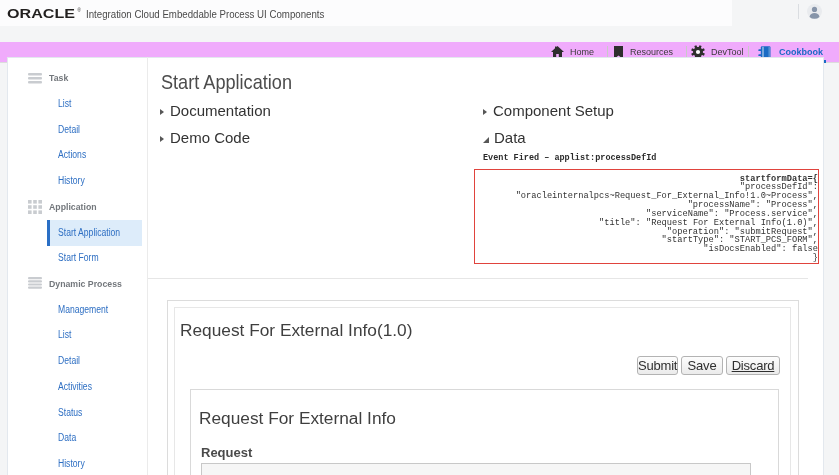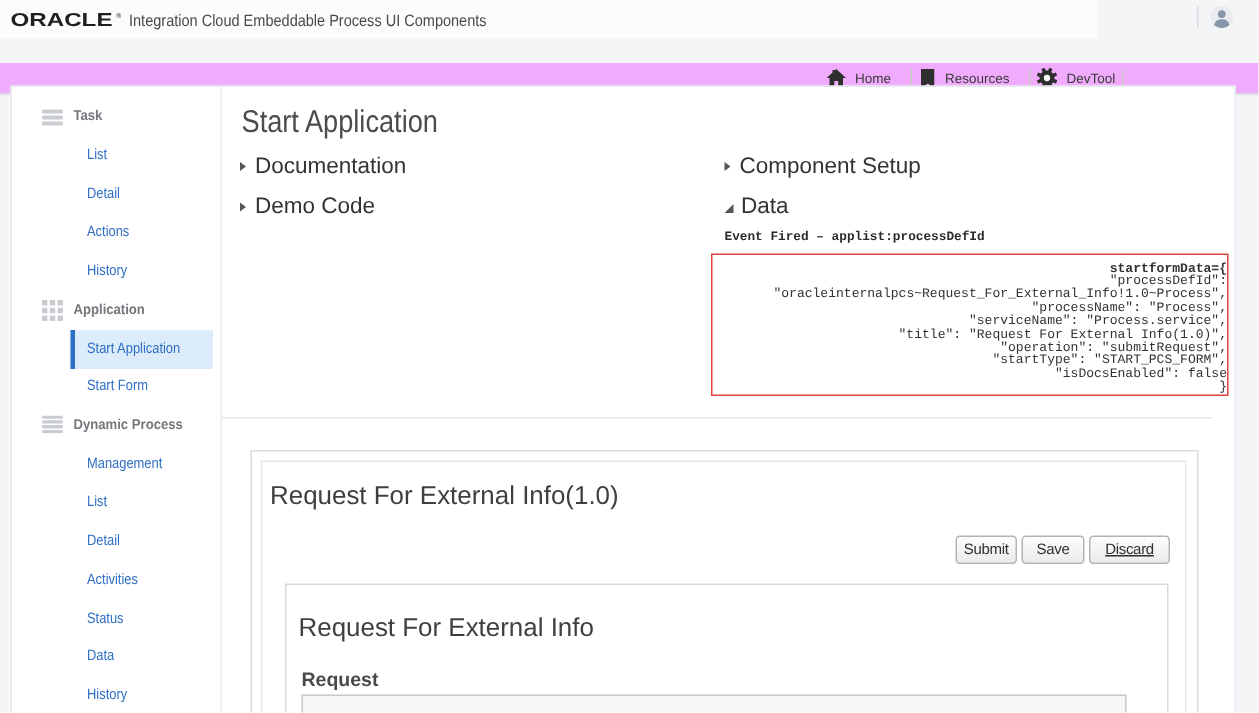--- a/index.html
+++ b/index.html
@@ -41,21 +41,21 @@
 #evt { position:absolute; left:483px; top:153px; font-family:"Liberation Mono", monospace; font-size:8.5px; font-weight:bold; color:#2b2b2b; }
 #redbox { position:absolute; left:474px; top:169px; width:345px; height:95px; border:1.5px solid #e0433d;text-align:right; }
 #redbox pre { font-family:"Liberation Mono", monospace; font-size:8.7px; line-height:8.85px; color:#323232; padding:4.5px 0 0 3px; }
 #divider { position:absolute; left:148px; top:278px; width:660px; height:1px; background:#e6e6e6; }
 
 
 #boxA { position:absolute; left:167px; top:300px; width:632px; height:180px; background:#fff; border:1px solid #dcdcdc; }
 #boxB { position:absolute; left:174px; top:307px; width:617px; height:173px; background:#fff; border:1px solid #e7e7e7; }
 #hA { position:absolute; left:180px; top:320px; font-size:17.3px; color:#3f3f3f; white-space:nowrap; }
 #btnrow { position:absolute; left:0; top:356px; width:780px; text-align:right; }
-.btn { display:inline-block; height:19px; line-height:17px; text-align:center; font-size:10px; letter-spacing:-0.2px; color:#2f2f2f; background:linear-gradient(#fdfdfd,#ebebeb); border:1px solid #b3b3b3; border-radius:3px; margin-left:3px; }
+.btn { display:inline-block; height:19px; line-height:17px; text-align:center; font-size:13px; letter-spacing:-0.2px; color:#2f2f2f; background:linear-gradient(#fdfdfd,#ebebeb); border:1px solid #b3b3b3; border-radius:3px; margin-left:3px; }
 #boxC { position:absolute; left:190px; top:389px; width:589px; height:91px; background:#fff; border:1px solid #d9d9d9; }
 #hC { position:absolute; left:199px; top:408px; font-size:17.3px; color:#3f3f3f; white-space:nowrap; }
 #lbl { position:absolute; left:201px; top:445px; font-size:13px; font-weight:bold; color:#4a4a4a; }
 #input { position:absolute; left:201px; top:463px; width:550px; height:17px; background:#f6f6f6; border:1px solid #c8c8c8; }
 </style>
 </head>
 <body>
 
 <div id="topbar">
   <svg id="logo" width="76" height="14" viewBox="0 0 76 14">
@@ -88,20 +88,31 @@
     <span class="lbl" style="left:16px;">Resources</span>
   </div>
   <div class="navsep" style="left:686px;"></div>
   <div class="navsep" style="left:748px;"></div>
   <div class="navtab" style="left:691px;">
     <svg width="14" height="14" viewBox="0 0 14 14" style="position:absolute;top:3px;">
       <path d="M13.91 5.88 L13.91 8.12 L11.86 8.19 L11.27 9.59 L12.68 11.10 L11.10 12.68 L9.59 11.27 L8.19 11.86 L8.12 13.91 L5.88 13.91 L5.81 11.86 L4.41 11.27 L2.90 12.68 L1.32 11.10 L2.73 9.59 L2.14 8.19 L0.09 8.12 L0.09 5.88 L2.14 5.81 L2.73 4.41 L1.32 2.90 L2.90 1.32 L4.41 2.73 L5.81 2.14 L5.88 0.09 L8.12 0.09 L8.19 2.14 L9.59 2.73 L11.10 1.32 L12.68 2.90 L11.27 4.41 L11.86 5.81 Z" fill="#2e2e2e" transform="translate(7 7) rotate(22) translate(-7 -7)"></path>
       <circle cx="7" cy="7" r="2.1" fill="#fcfcfd"></circle>
     </svg>
     <span class="lbl" style="left:20px;">DevTool</span>
+  </div>
+  <div id="tab-cook">
+    <svg width="14" height="13" viewBox="0 0 14 13" style="position:absolute;left:10px;top:4px;">
+      <rect x="2.8" y="0.3" width="9.7" height="12.4" rx="1.2" fill="#1a6bc4"></rect>
+      <rect x="0.3" y="3.2" width="3.2" height="1.9" rx="0.9" fill="#1a6bc4"></rect>
+      <rect x="0.3" y="8.2" width="3.2" height="1.9" rx="0.9" fill="#1a6bc4"></rect>
+      <line x1="5" y1="0.8" x2="5" y2="12.2" stroke="#e8f0fa" stroke-width="0.9"></line>
+      <line x1="11.2" y1="0.8" x2="11.2" y2="12.2" stroke="#5a95d6" stroke-width="1.4"></line>
+    </svg>
+    <span class="lbl">Cookbook</span>
+    <div class="underline"></div>
   </div>
 </div>
 
 <div id="panel"></div>
 <div id="sidesep"></div>
 
 <svg class="sicon" style="top:71px;" width="14" height="14" viewBox="0 0 14 14">
   <g fill="#c9ccd0">
       <rect x="0" y="2" width="14" height="2.6" rx="1"></rect>
       <rect x="0" y="6" width="14" height="2.6" rx="1"></rect>

